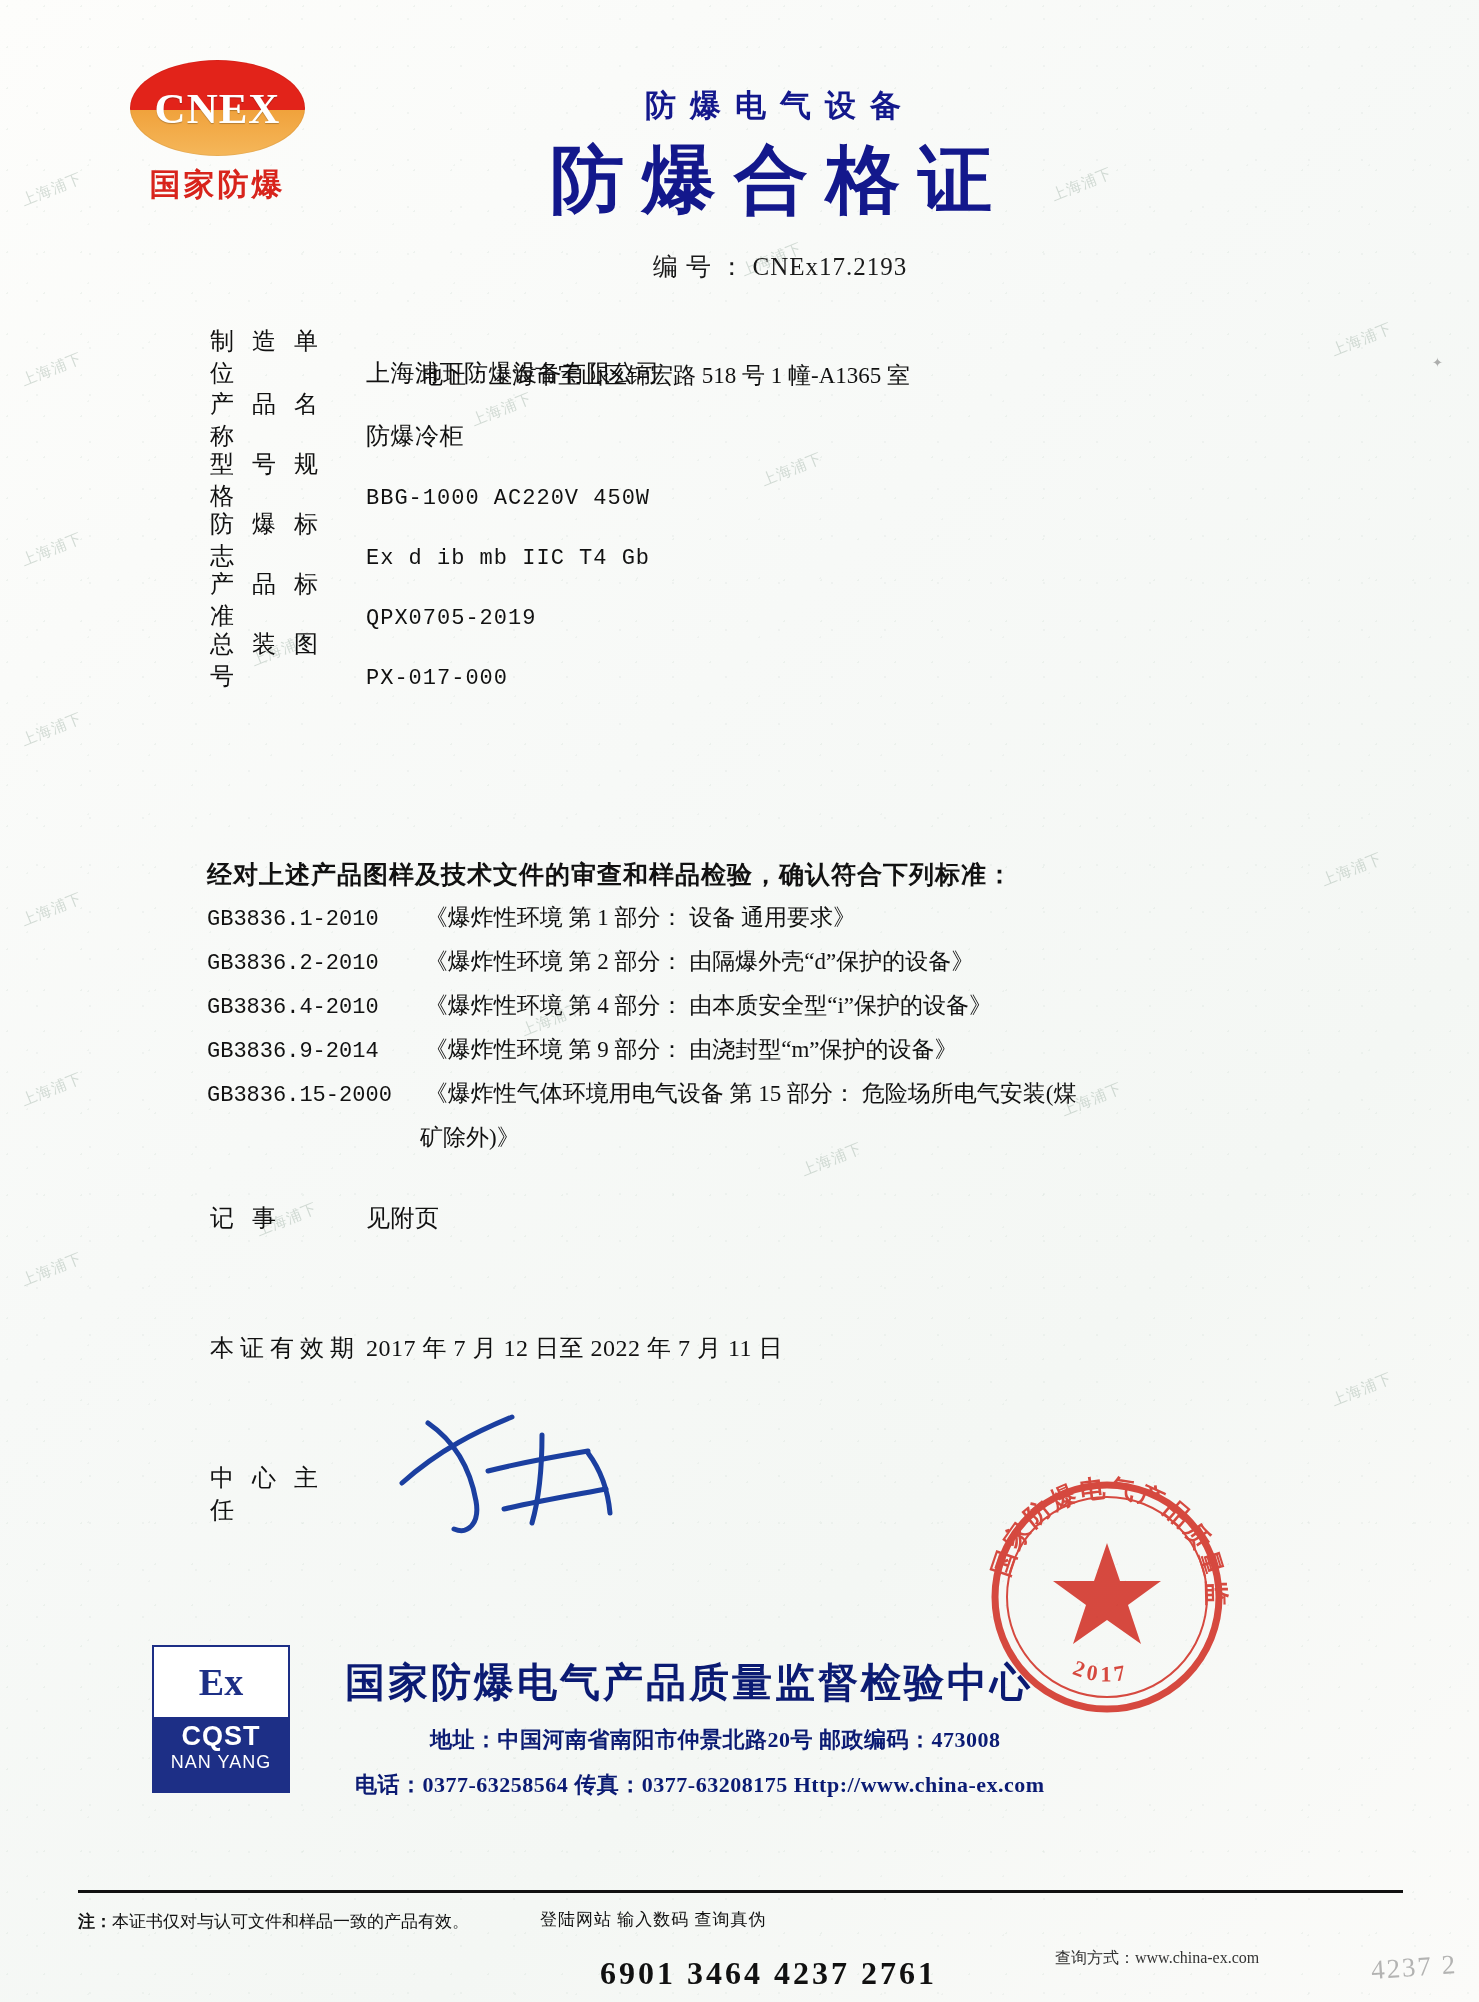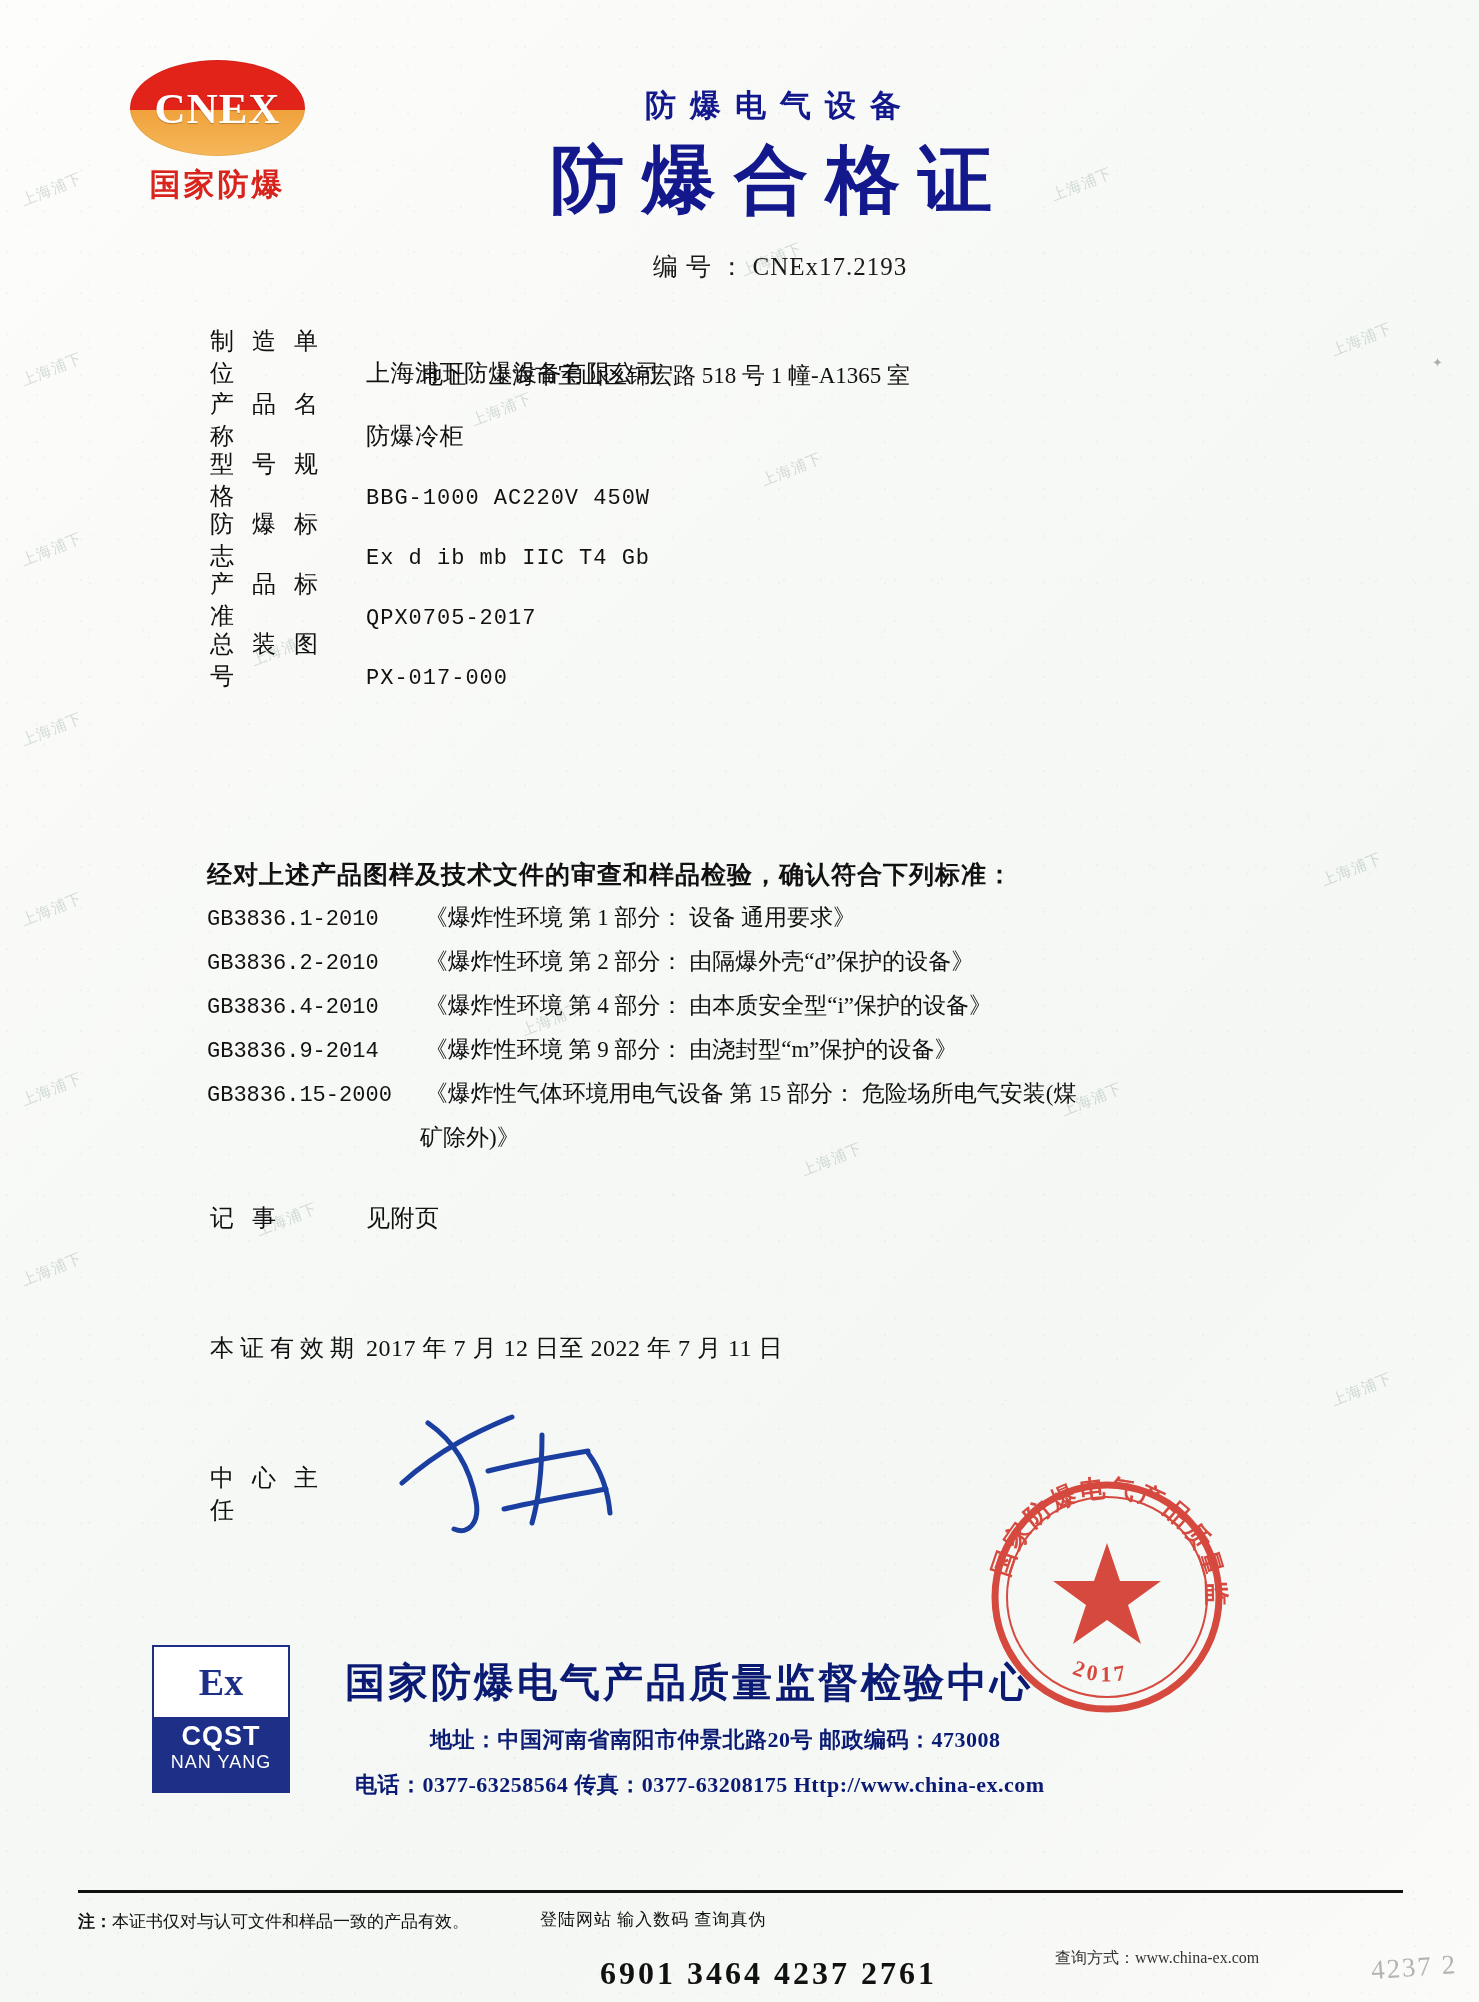--- a/index.html
+++ b/index.html
@@ -369,21 +369,21 @@
     <span class="value mono">BBG-1000   AC220V   450W</span>
   </div>
 
   <div class="row" style="top:508px;">
     <span class="label">防 爆 标 志</span>
     <span class="value mono">Ex d ib mb IIC T4 Gb</span>
   </div>
 
   <div class="row" style="top:568px;">
     <span class="label">产 品 标 准</span>
-    <span class="value mono">QPX0705-2017</span>
+    <span class="value mono">QPX0705-2019</span>
   </div>
 
   <div class="row" style="top:628px;">
     <span class="label">总 装 图 号</span>
     <span class="value mono">PX-017-000</span>
   </div>
 
   <div id="conform-title">经对上述产品图样及技术文件的审查和样品检验，确认符合下列标准：</div>
 
   <div class="std-line" style="top:902px;">

